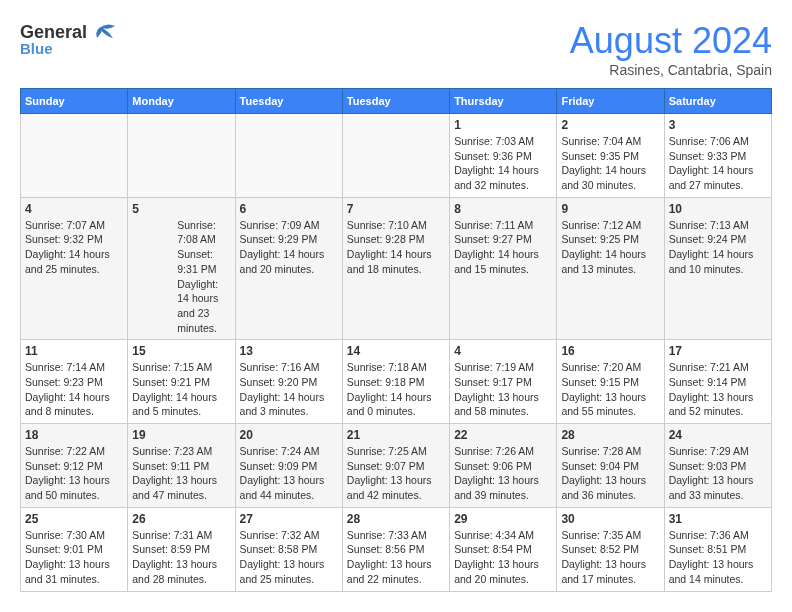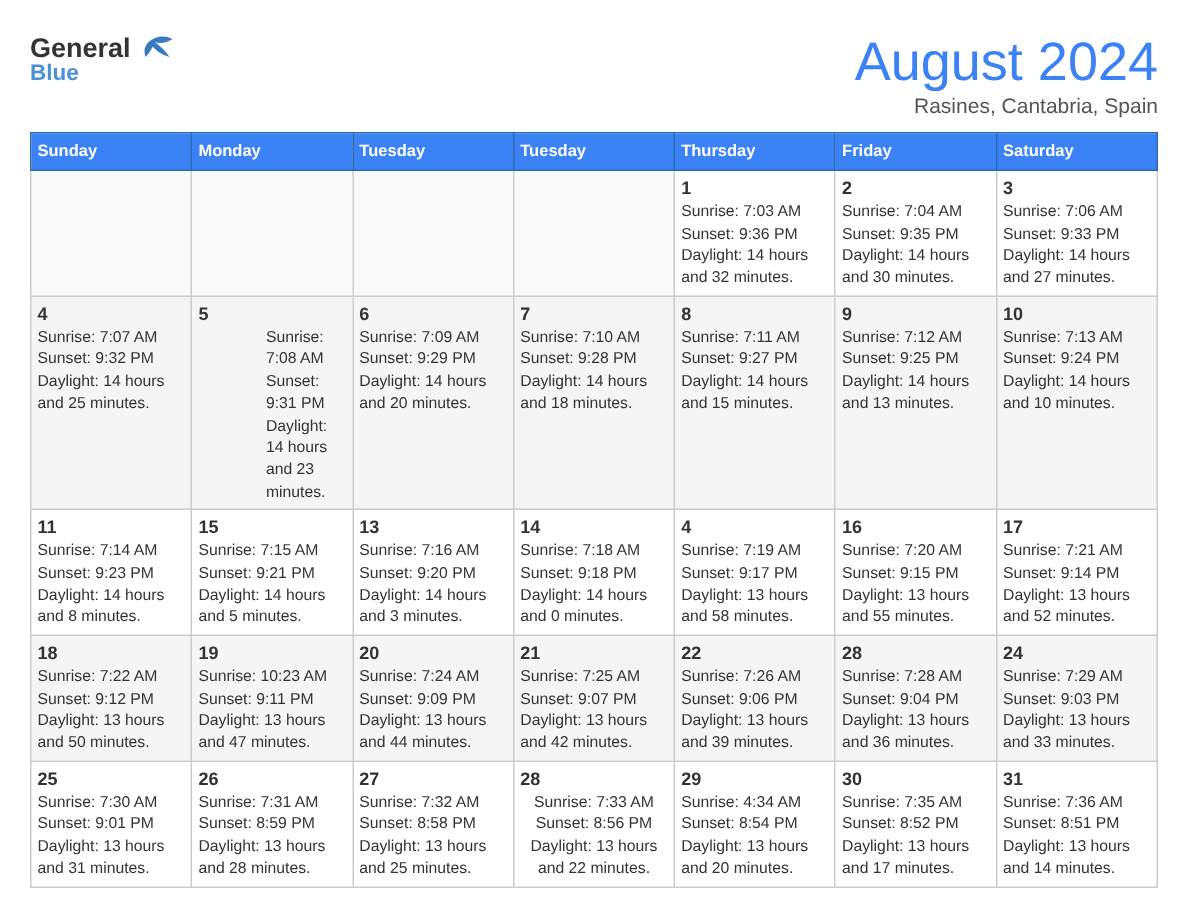--- a/index.html
+++ b/index.html
@@ -252,21 +252,21 @@
       <tr class="row-alt">
         <td>
           <div class="day-number">18</div>
           <div class="day-info" style="white-space: pre-line;">Sunrise: 7:22 AM
 Sunset: 9:12 PM
 Daylight: 13 hours
 and 50 minutes.</div>
         </td>
         <td>
           <div class="day-number">19</div>
-          <div class="day-info" style="white-space: pre-line;">Sunrise: 10:23 AM
+          <div class="day-info" style="white-space: pre-line;">Sunrise: 7:23 AM
 Sunset: 9:11 PM
 Daylight: 13 hours
 and 47 minutes.</div>
         </td>
         <td>
           <div class="day-number">20</div>
           <div class="day-info" style="white-space: pre-line;">Sunrise: 7:24 AM
 Sunset: 9:09 PM
 Daylight: 13 hours
 and 44 minutes.</div>
@@ -317,21 +317,21 @@
         </td>
         <td>
           <div class="day-number">27</div>
           <div class="day-info" style="white-space: pre-line;">Sunrise: 7:32 AM
 Sunset: 8:58 PM
 Daylight: 13 hours
 and 25 minutes.</div>
         </td>
         <td>
           <div class="day-number">28</div>
-          <div class="day-info" style="white-space: pre-line; text-align: center;">Sunrise: 7:33 AM
+          <div class="day-info" style="white-space: pre-line;">Sunrise: 7:33 AM
 Sunset: 8:56 PM
 Daylight: 13 hours
 and 22 minutes.</div>
         </td>
         <td>
           <div class="day-number">29</div>
           <div class="day-info" style="white-space: pre-line;">Sunrise: 4:34 AM
 Sunset: 8:54 PM
 Daylight: 13 hours
 and 20 minutes.</div>

